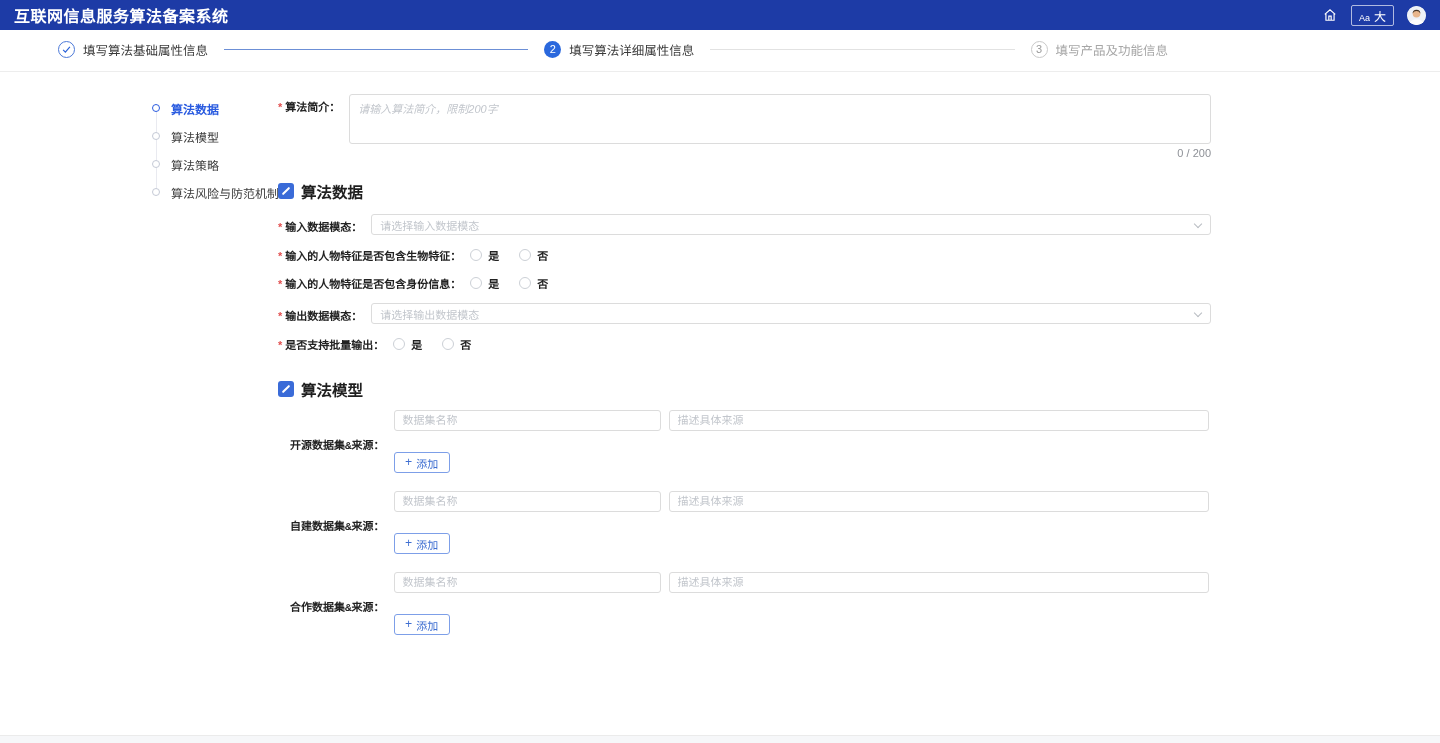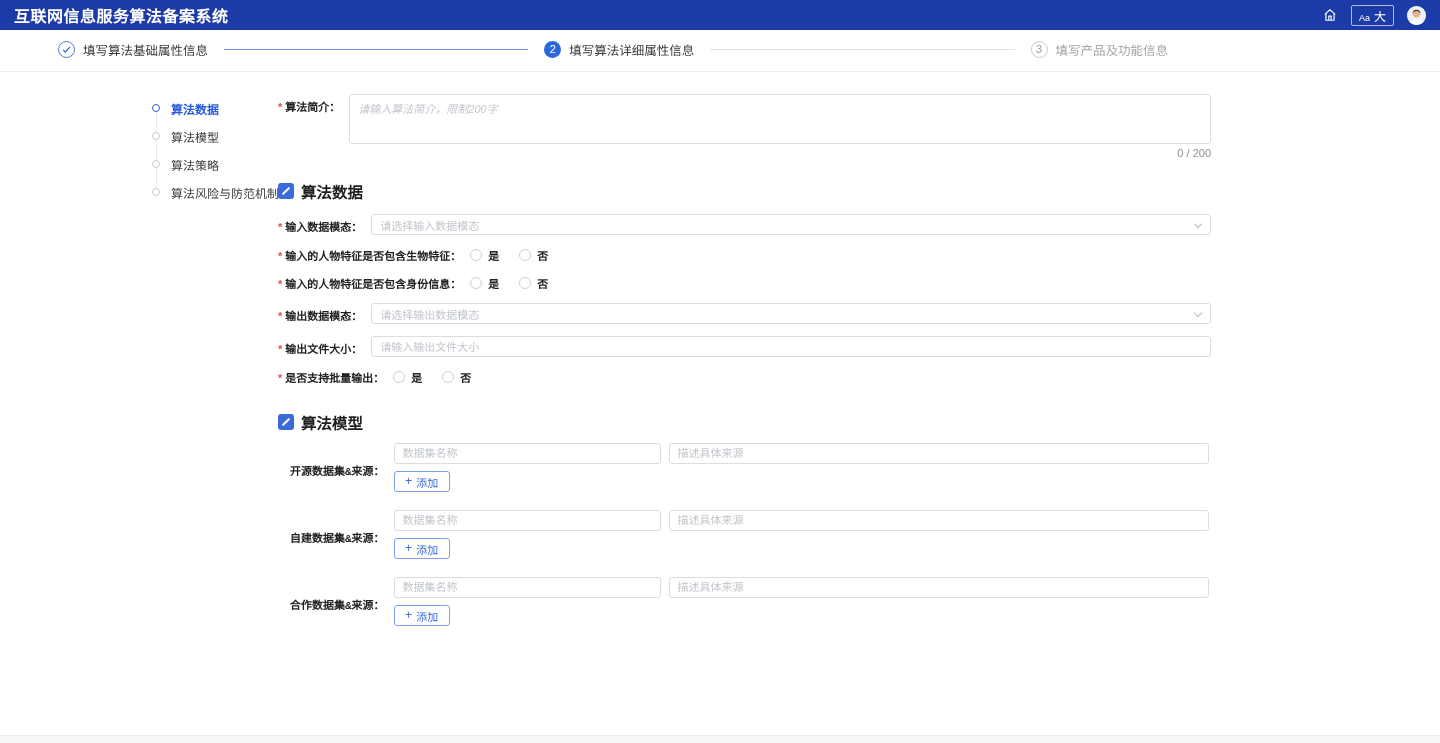--- a/index.html
+++ b/index.html
@@ -65,21 +65,21 @@
   .section-head { display:flex; align-items:center; gap:7px; margin:20px 0 12px; }
   .section-head.model { margin:26px 0 10px; }
   .section-icon { width:16px; height:16px; border-radius:3px; background:#3a6bd8; position:relative; flex:none; }
   .section-icon::after { content:""; position:absolute; left:3px; top:7px; width:10px; height:2px; background:#fff; border-radius:1px; transform:rotate(-45deg); }
   .section-title { font-size:15.5px; font-weight:bold; color:#1f1f1f; }
 
   .sub-label { font-size:11px; font-weight:bold; color:#222; margin:2px 0 16px; }
 
   .ds-row { display:flex; align-items:center; margin-bottom:18px;font-family:Liberation Mono, monospace; }
   .ds-label { flex:none; font-size:11px; font-weight:bold; color:#222; margin:4px 9px 0 12px; white-space:nowrap; }
-  .ds-body { display:flex; flex-direction:column; gap:7px; }
+  .ds-body { display:flex; flex-direction:column; gap:21px; }
   .ds-inputs { display:flex; gap:8px; }
   .ds-name { width:267px; }
   .ds-source { width:540px; }
   .add-btn { width:56px; height:21px; border:1px solid #7d9fe8; color:#3f6fd1; background:#fff; border-radius:3px; font-size:11px; display:flex; align-items:center; justify-content:center; gap:4px; cursor:pointer; font-family:inherit; }
   .add-btn .plus { font-size:12px; line-height:1; }
 
   .footer-strip { position:absolute; left:0; right:0; bottom:0; height:8px; background:#f6f7f9; border-top:1px solid #ebebeb; }
 </style>
 </head>
 <body>
@@ -208,26 +208,20 @@
       <div class="flabel"><span class="req">*</span><span>输出数据模态：</span></div>
       <div class="ctrl">
         <div class="select">
           <span>请选择输出数据模态</span>
           <span class="caret"></span>
         </div>
       </div>
     </div>
 
 
-    <div class="frow">
-      <div class="flabel"><span class="req">*</span><span>输出文件大小：</span></div>
-      <div class="ctrl">
-        <input class="tinput" placeholder="请输入输出文件大小" style="">
-      </div>
-    </div>
 
     <div class="frow radios">
       <div class="flabel"><span class="req">*</span><span>是否支持批量输出：</span></div>
       <div class="radio-group">
         <label class="radio">
             <span class="radio-dot"></span>
             <span class="radio-label">是</span>
           </label>
         <label class="radio">
             <span class="radio-dot"></span>

